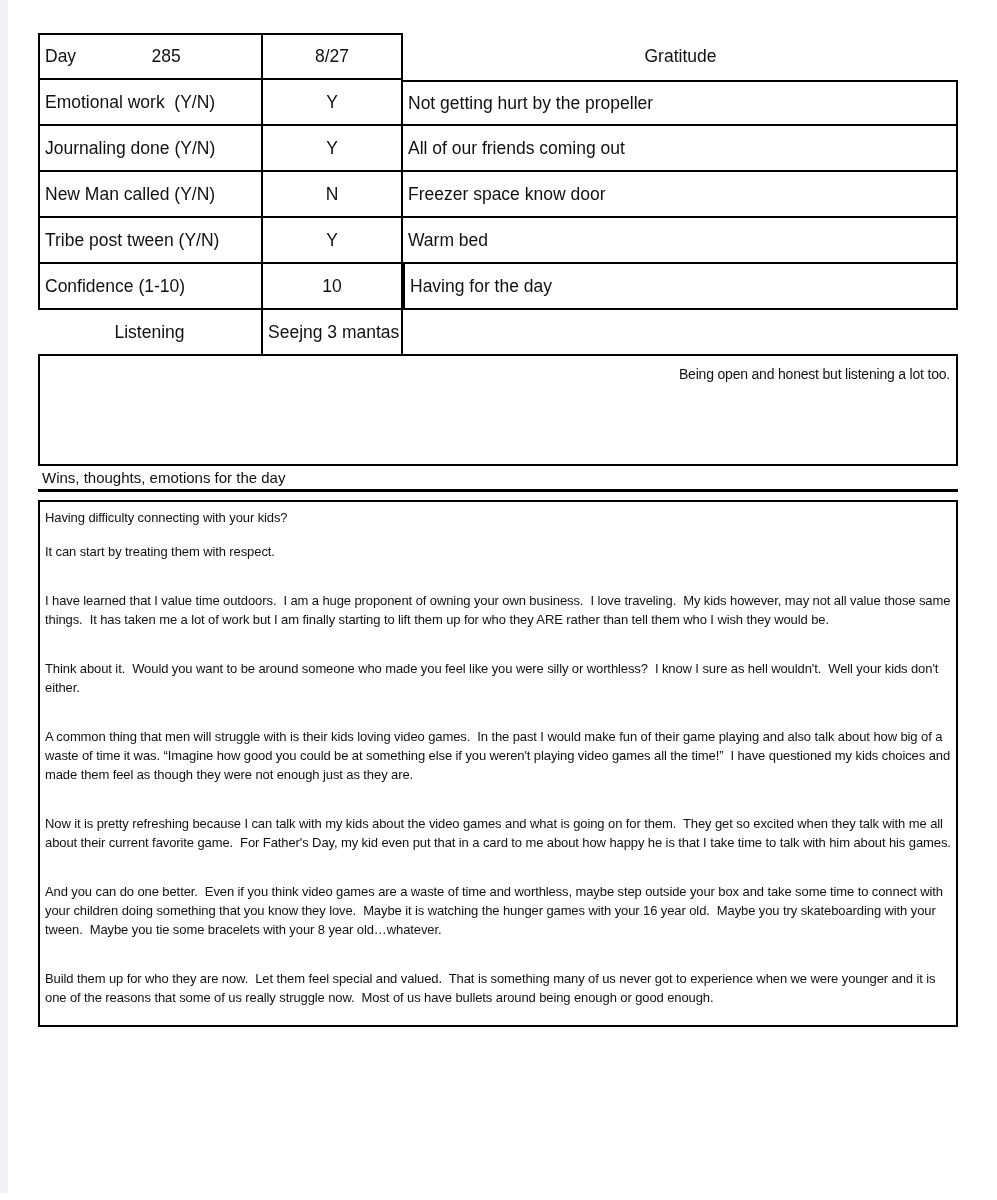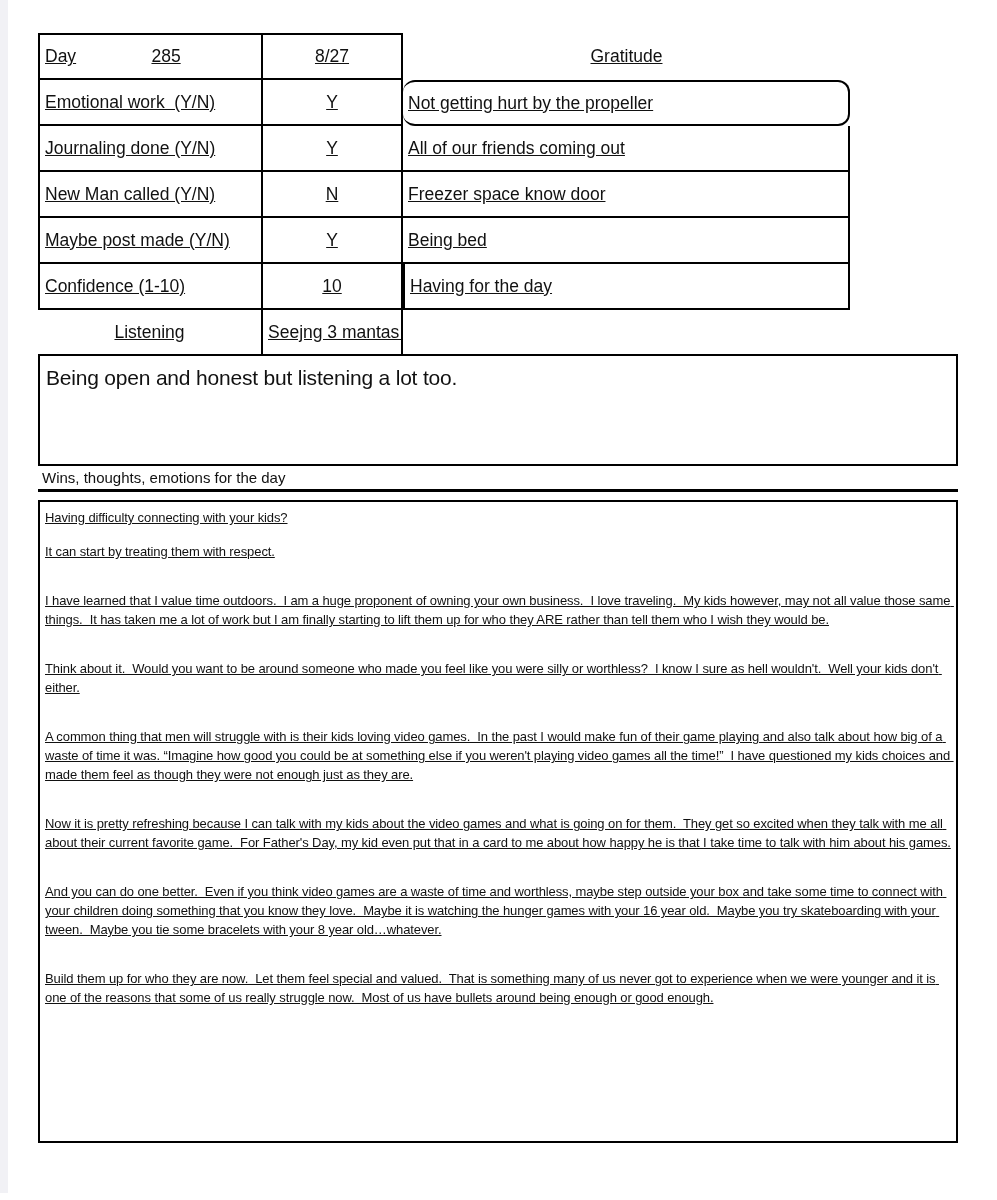--- a/index.html
+++ b/index.html
@@ -20,87 +20,86 @@
     position: absolute;
     left: 0; top: 0;
     width: 8px; height: 1193px;
     background: #f1f1f5;
   }
 
   
   .jtable {
     position: absolute;
     left: 38px; top: 33px;
-    width: 812px;
+    width: 920px;
     display: grid;
     grid-template-columns: 225px 140px 1fr;
     grid-template-rows: 47px repeat(6, 46px);
     font-size: 17.5px;
     line-height: 1.15;
-    text-decoration: underline;
   }
   .cell {
     display: flex;
     align-items: center;
     padding: 0 5px;
     border-right: 2px solid #000;
     border-bottom: 2px solid #000;
     background: #fff;
     white-space: pre;
     overflow: hidden;
   }
   .cell.col1 { border-left: 2px solid #000; }
   .cell.rowtop { border-top: 2px solid #000; }
   .cell.center { justify-content: center; padding: 0 12px; }
   .cell.grat-header {
     border: none;
     background: transparent;
     justify-content: center;
   }
-  .cell.grat-first { border-top: 2px solid #000; border-radius: 12px; }
+  .cell.grat-first { border-top: 2px solid #000; }
   .day-cell .day-num { flex: 1; text-align: center; }
 
   
   .behaviors {
     position: absolute;
     left: 38px; top: 354px;
     width: 920px; height: 112px;
     border: 2px solid #000;
     background: #fff;
     padding: 10px 6px 0 6px;
   }
   .behaviors-title {
     font-size: 17.5px;
     font-weight: bold;
     margin: 0 0 9px 0;
   }
   .behaviors-text {
-    font-size: 21px;
+    font-size: 14px;
     letter-spacing: -0.2px;
+    text-align: right;
   }
 
   
   .wins-heading {
     position: absolute;
     left: 38px; top: 469px;
     width: 920px;
     font-size: 15px;
     padding: 0 0 3px 4px;
     border-bottom: 3px solid #000;
     white-space: pre;
   }
   .wins-box {
     position: absolute;
     left: 38px; top: 500px;
-    width: 920px; height: 643px;
+    width: 920px; height: 527px;
     border: 2px solid #000;
     background: #fff;
     padding: 6px 5px 0 5px;
     overflow: hidden;
-    text-decoration: underline;
   }
   .wins-box p {
     margin: 0 0 30px 0;
     font-size: 13px;
     line-height: 19px;
     letter-spacing: -0.1px;
     white-space: pre-wrap;
   }
   .wins-box p.tight { margin-bottom: 15px; }
 </style>
@@ -128,23 +127,23 @@
     <div class="cell grat-first"><span>Not getting hurt by the propeller</span></div>
 
     <div class="cell col1"><span>Journaling done (Y/N)</span></div>
     <div class="cell center"><span>Y</span></div>
     <div class="cell"><span>All of our friends coming out</span></div>
 
     <div class="cell col1"><span>New Man called (Y/N)</span></div>
     <div class="cell center"><span>N</span></div>
     <div class="cell"><span>Freezer space know door</span></div>
 
-    <div class="cell col1"><span>Maybe post made (Y/N)</span></div>
+    <div class="cell col1"><span>Tribe post tween (Y/N)</span></div>
     <div class="cell center"><span>Y</span></div>
-    <div class="cell"><span>Being bed</span></div>
+    <div class="cell"><span>Warm bed</span></div>
 
     <div class="cell col1"><span>Confidence (1-10)</span></div>
     <div class="cell center"><span>10</span></div>
 
     <div class="cell col1"><span>Having for the day</span></div>
     <div class="cell center"><span>Listening</span></div>
     <div class="cell"><span>Seejng 3 mantas on our final dive</span></div>
   </div>
 
   <div class="behaviors">

